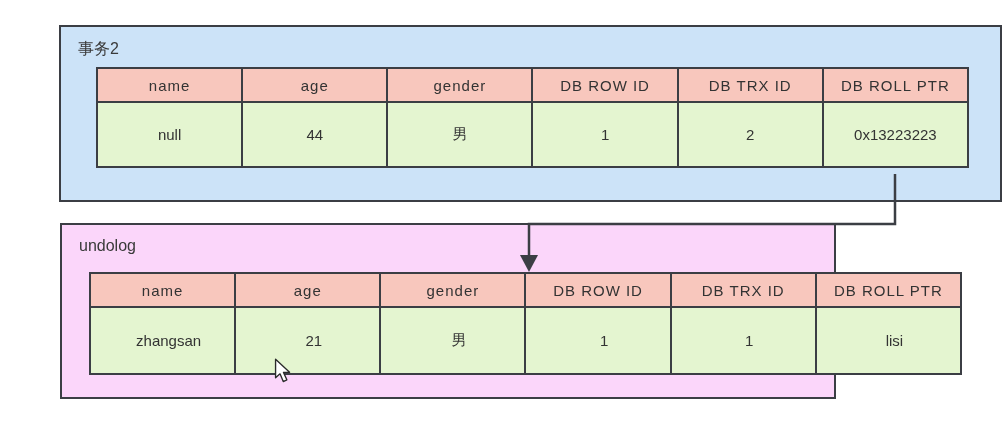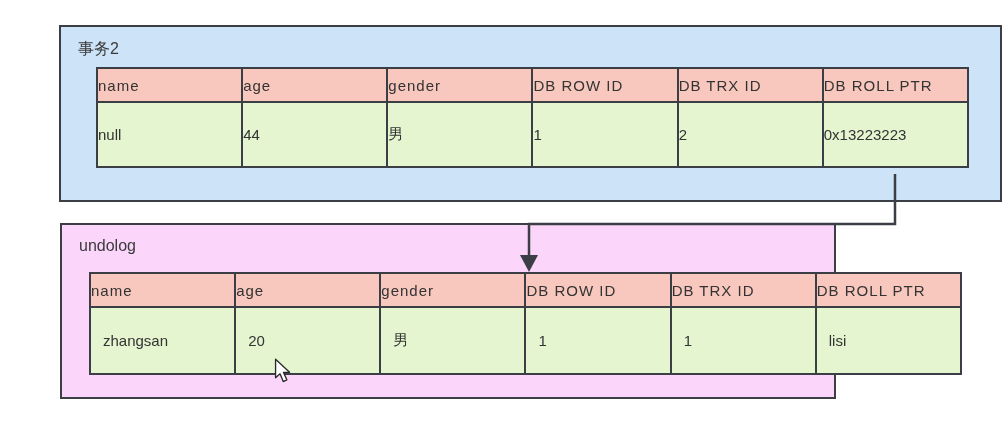--- a/index.html
+++ b/index.html
@@ -19,21 +19,21 @@
     font-family:"Liberation Sans","DejaVu Sans",sans-serif;color:var(--text);
     overflow:hidden;
     margin-left:40px;
   }
   .box{position:absolute;border:2px solid var(--border);}
   .box-blue{left:19px;top:25px;width:943px;height:177px;background:var(--box-blue);}
   .box-pink{left:20px;top:223px;width:776px;height:176px;background:var(--box-pink);}
   .box-label{position:absolute;left:17px;top:12px;font-size:16px;color:#3a3a3a;}
   .dtable{
     position:absolute;border-collapse:collapse;table-layout:fixed;
-    font-size:15px;text-align:left;
+    font-size:15px;text-align:center;
   }
   .dtable th,.dtable td{border:2px solid var(--border);font-weight:normal;overflow:hidden;}
   .dtable th{background:var(--header-fill);height:34px;letter-spacing:1px;}
   .dtable td{background:var(--cell-fill);}
   .t-transaction{left:35px;top:40px;width:873px;}
   .t-transaction td{height:65px;}
   .t-undolog{left:27px;top:47px;width:873px;}
   .t-undolog td{height:67px;padding-left:12px;}
   .overlay{position:absolute;left:0;top:0;width:1004px;height:423px;pointer-events:none;}
   .watermark{
@@ -82,21 +82,21 @@
           <th>age</th>
           <th>gender</th>
           <th>DB ROW ID</th>
           <th>DB TRX ID</th>
           <th>DB ROLL PTR</th>
         </tr>
       </thead>
       <tbody>
         <tr>
           <td>zhangsan</td>
-          <td>20</td>
+          <td>21</td>
           <td>男</td>
           <td>1</td>
           <td>1</td>
           <td>lisi</td>
         </tr>
       </tbody>
     </table>
   </div>
 
   <svg class="overlay" viewBox="0 0 1004 423" xmlns="http://www.w3.org/2000/svg">

